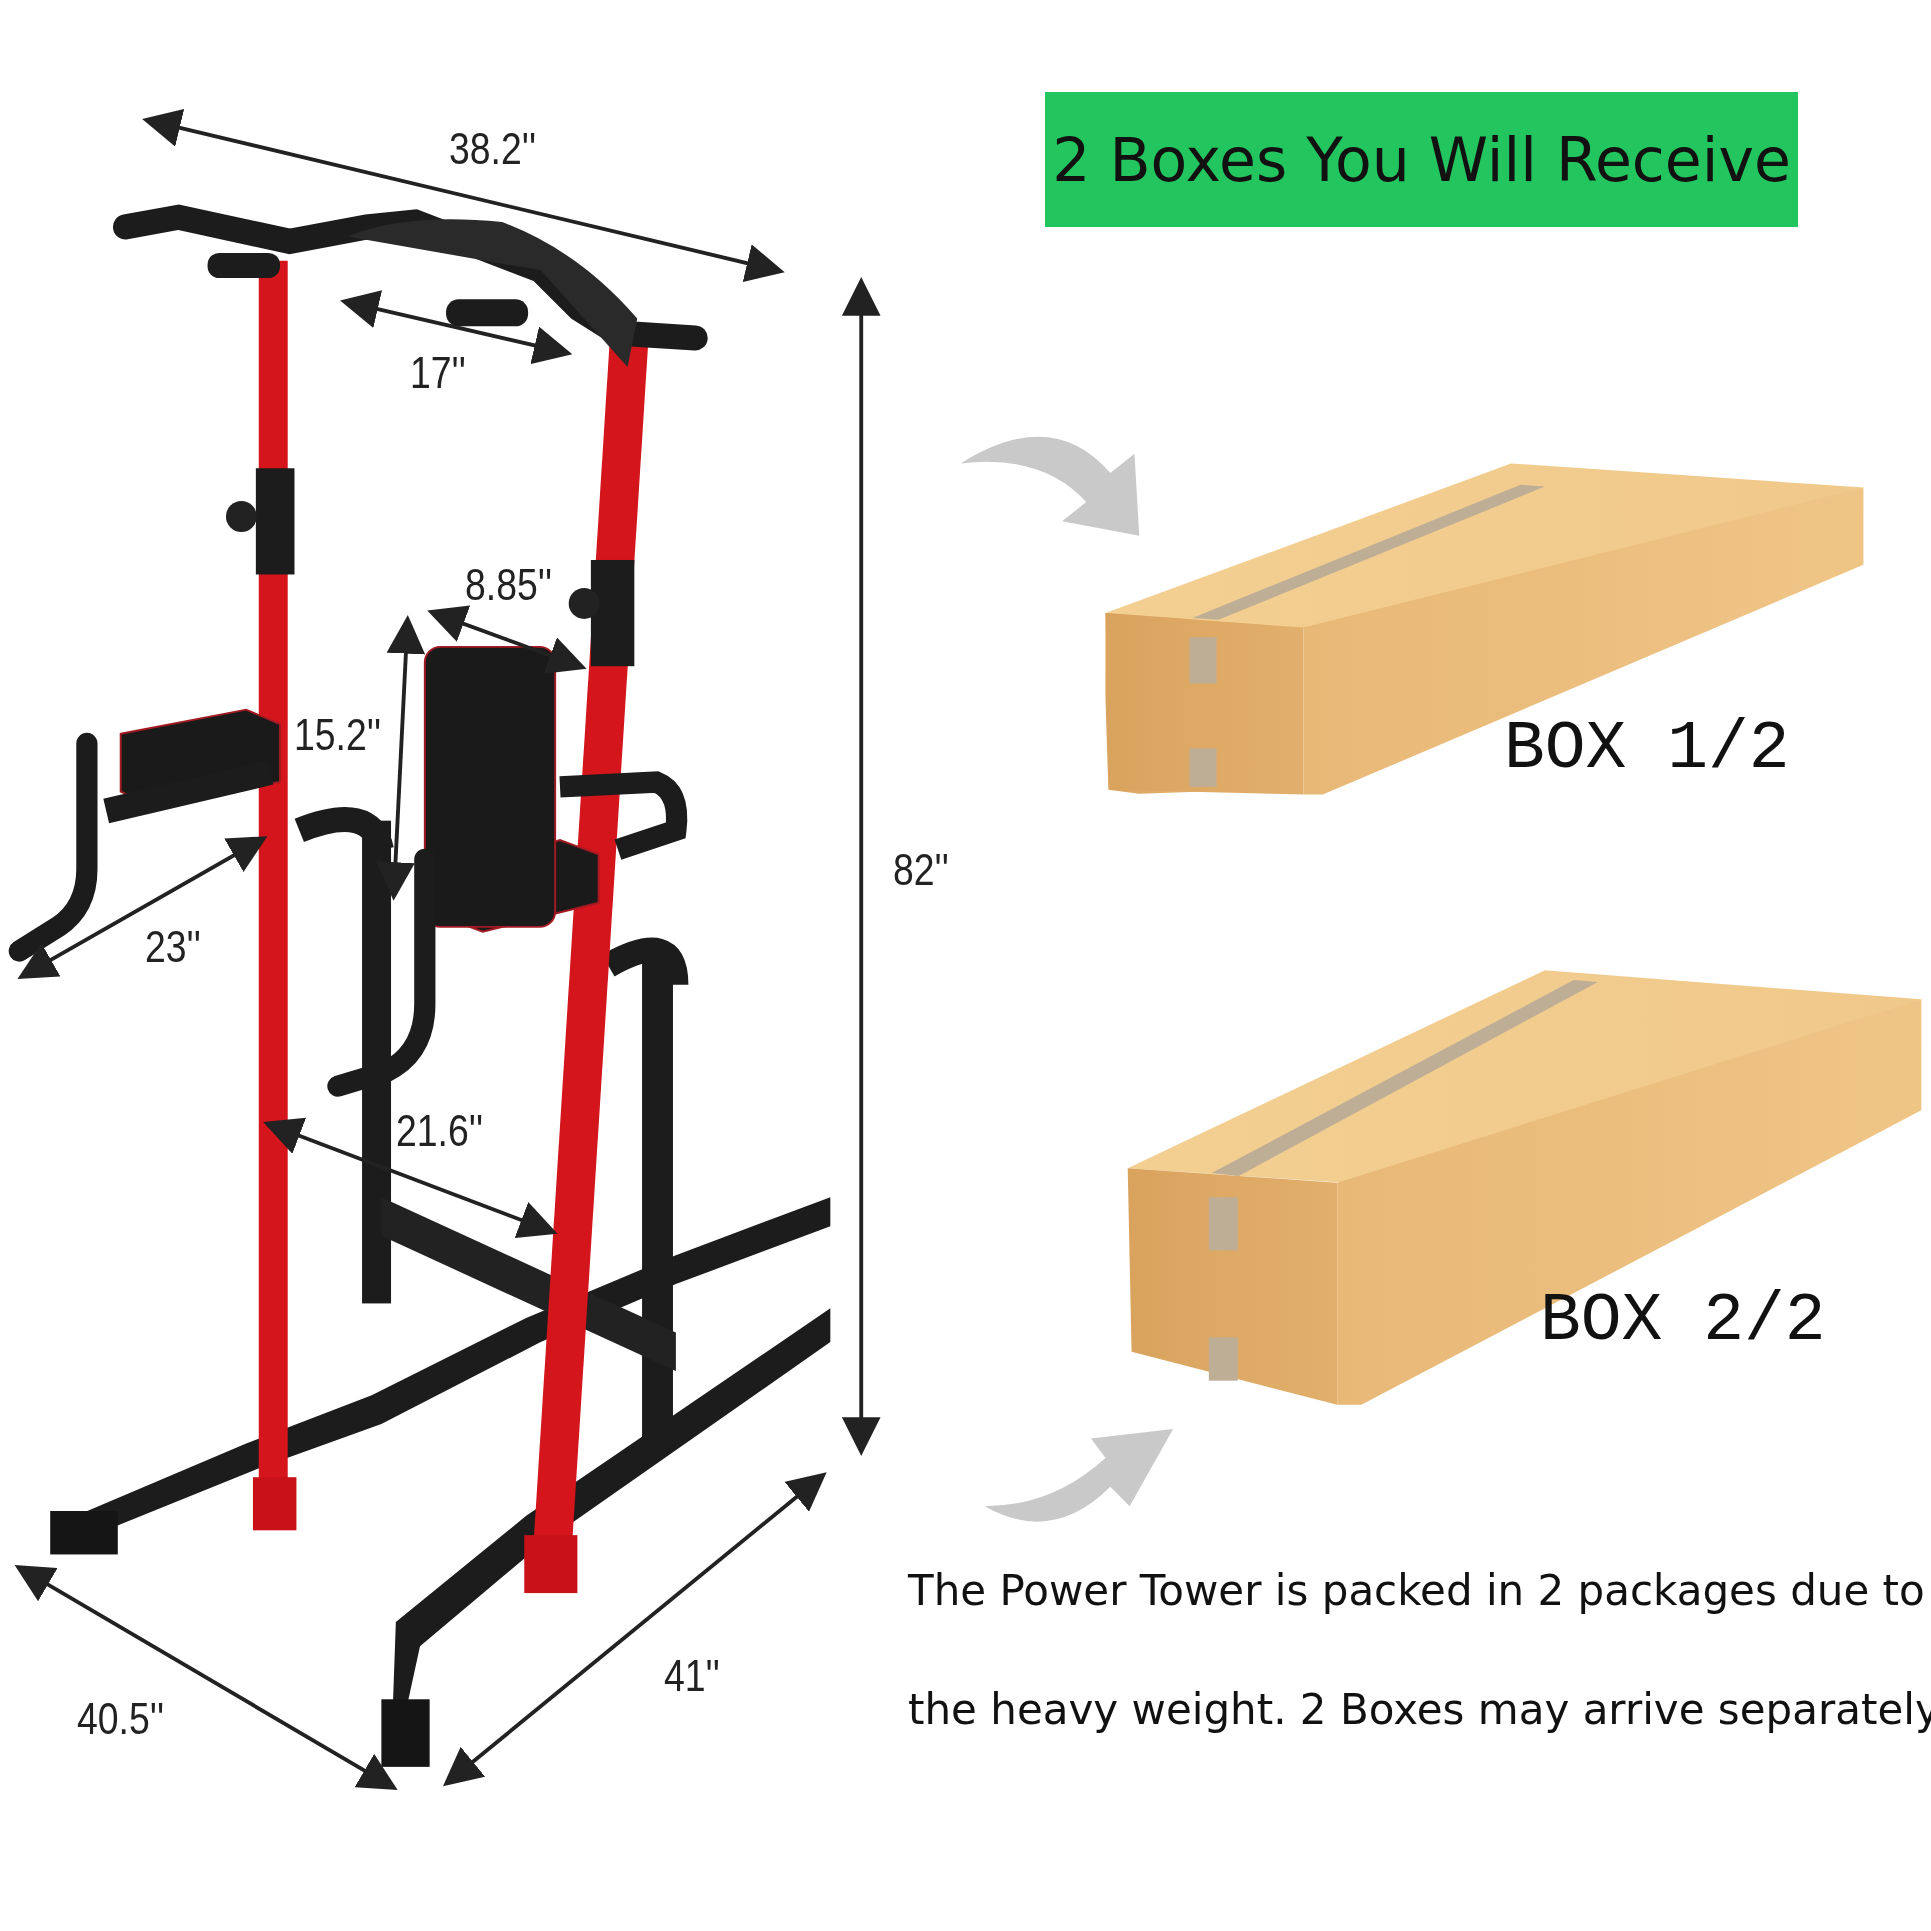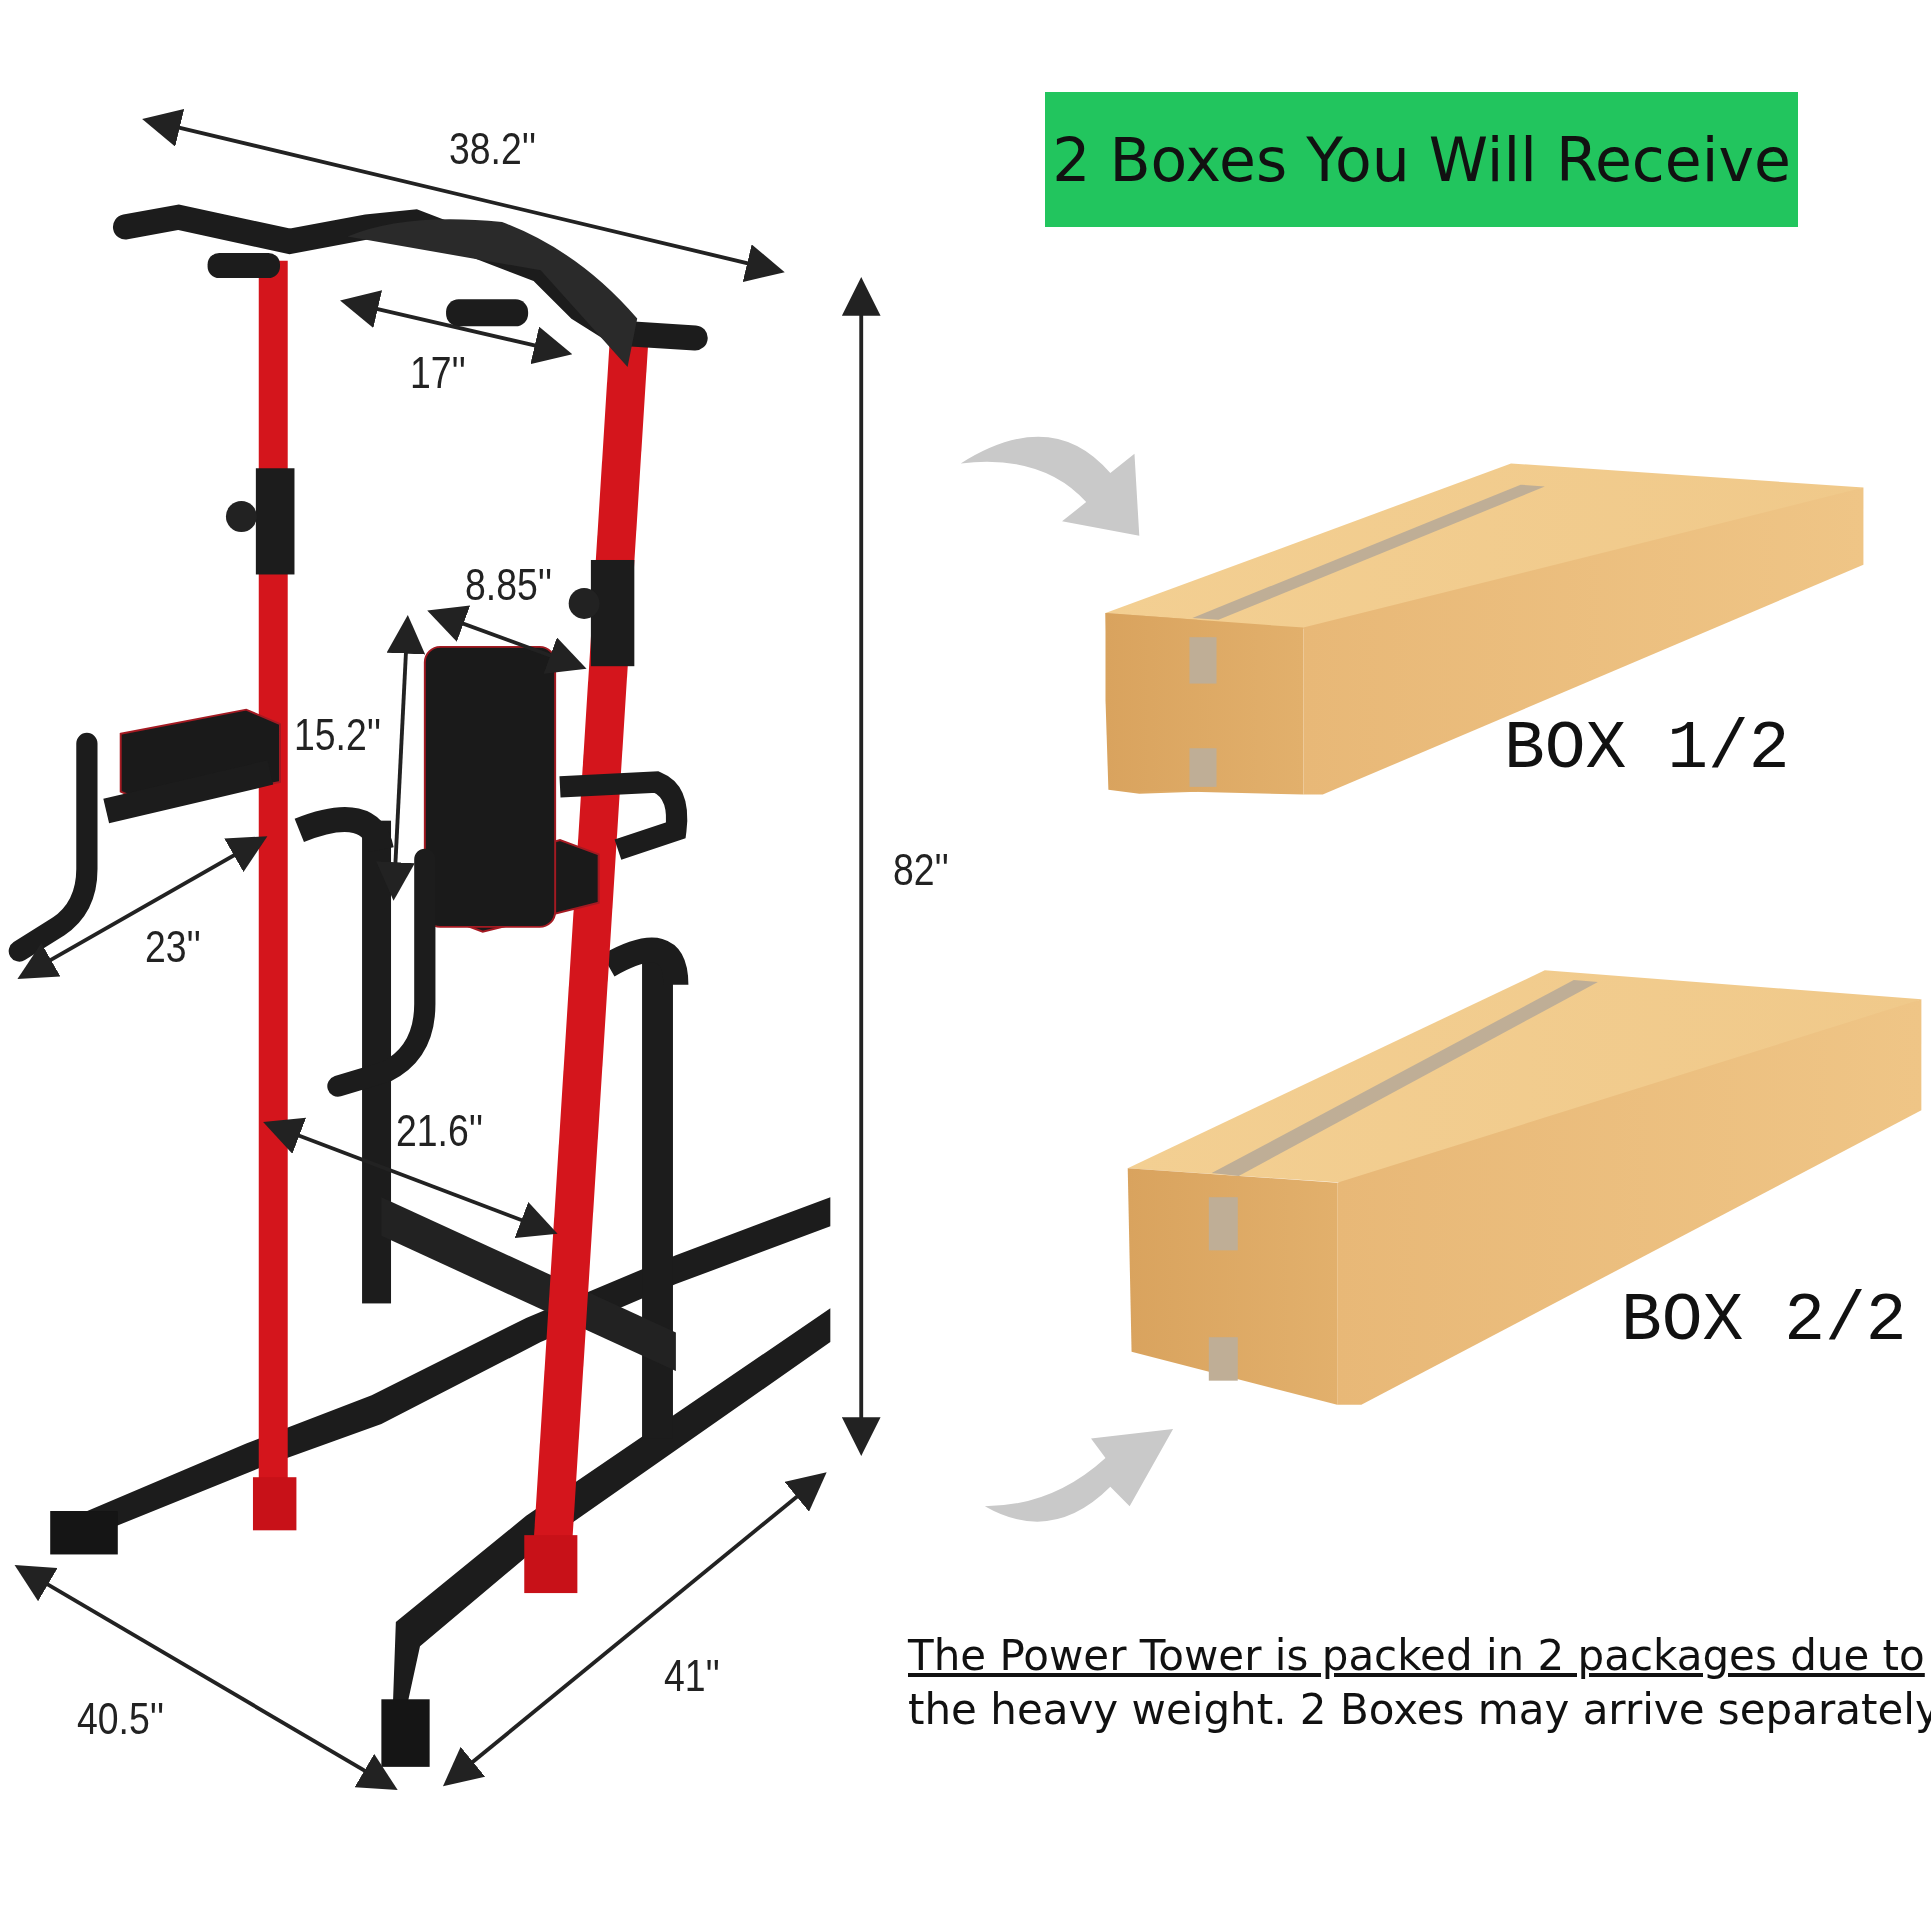--- a/index.html
+++ b/index.html
@@ -118,17 +118,17 @@
 <div class="abs dim" style="left:410px;top:348px;">17''</div>
 <div class="abs dim" style="left:893px;top:845px;">82''</div>
 <div class="abs dim" style="left:465px;top:560px;">8.85''</div>
 <div class="abs dim" style="left:294px;top:710px;background:#fff;">15.2''</div>
 <div class="abs dim" style="left:145px;top:922px;">23''</div>
 <div class="abs dim" style="left:396px;top:1106px;">21.6''</div>
 <div class="abs dim" style="left:77px;top:1694px;">40.5''</div>
 <div class="abs dim" style="left:664px;top:1651px;">41''</div>
 
 <div class="abs boxlabel" style="left:1504px;top:710px;">BOX 1/2</div>
-<div class="abs boxlabel" style="left:1621px;top:1282px;">BOX 2/2</div>
+<div class="abs boxlabel" style="left:1540px;top:1282px;">BOX 2/2</div>
 
-<div class="abs note" style="top:1631px;text-decoration:underline;">The Power Tower is packed in 2 packages due to</div>
+<div class="abs note" style="top:1566px;">The Power Tower is packed in 2 packages due to</div>
 <div class="abs note" style="top:1685px;">the heavy weight. 2 Boxes may arrive separately.</div>
 
 
 </body></html>

